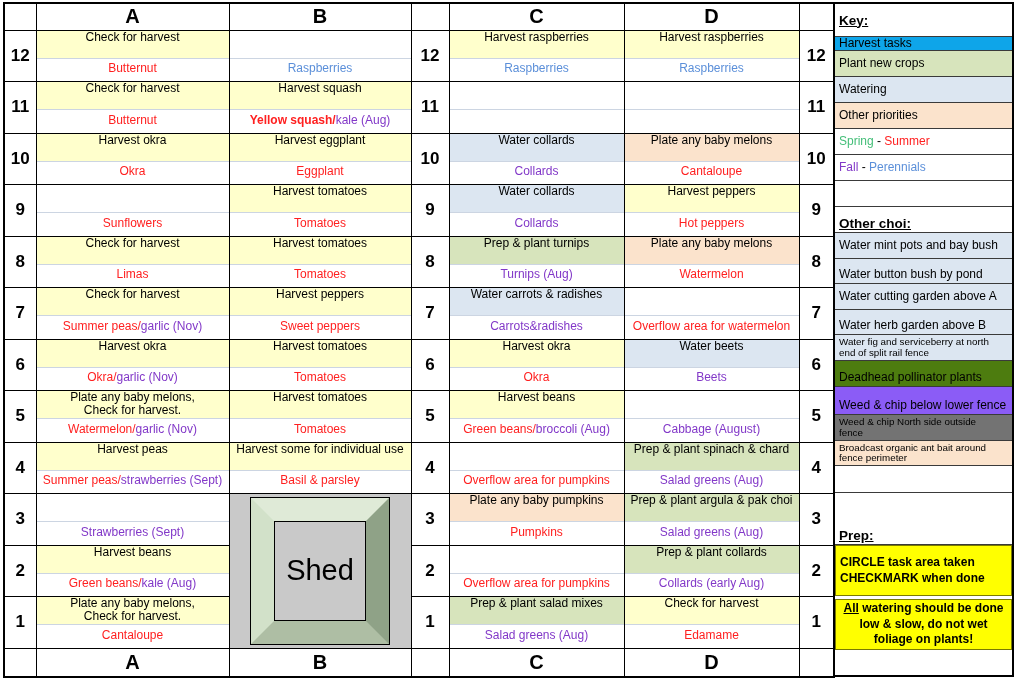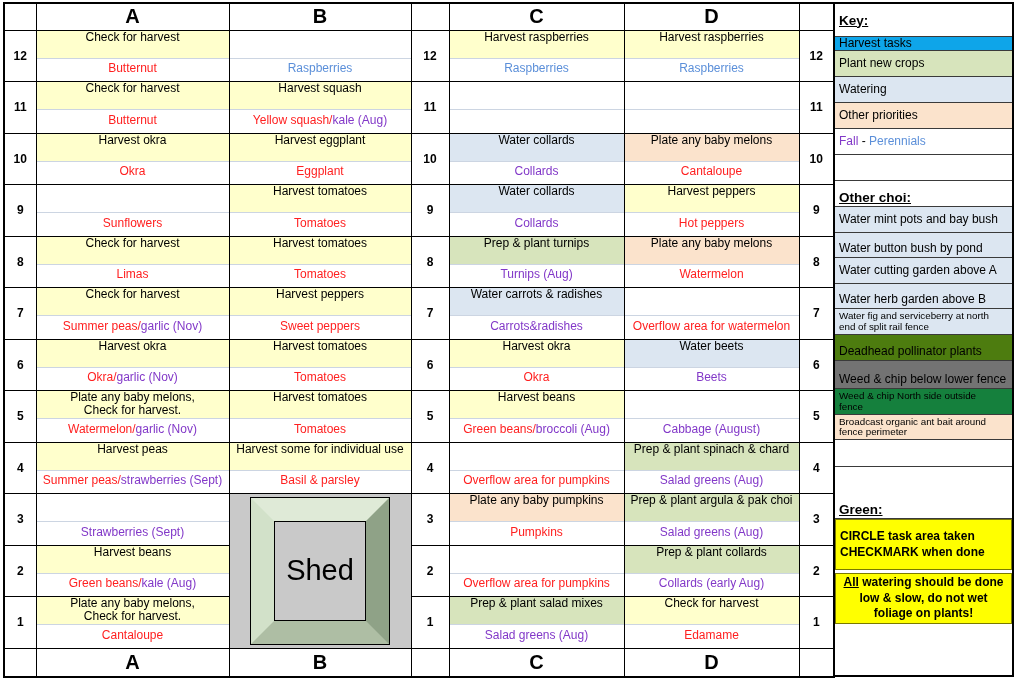--- a/index.html
+++ b/index.html
@@ -3,21 +3,21 @@
 <meta charset="utf-8">
 <style>
   html,body{margin:0;padding:0;background:#fff;}
   body{width:1023px;height:681px;font-family:"Liberation Sans",sans-serif;color:#000;overflow:hidden;}
   .page{display:flex;align-items:flex-start;margin:2px 0 0 3px;}
   table{border-collapse:collapse;table-layout:fixed;border:2px solid #000;}
   td{border:1.5px solid #000;padding:0;overflow:hidden;}
   #header-row{height:27px;}
   tbody tr{height:51.5px;}
   #footer-row{height:29px;}
-  .rn{font-weight:bold;font-size:12px;text-align:center;vertical-align:middle;background:#fff;}
+  .rn{font-weight:bold;font-size:17px;text-align:center;vertical-align:middle;background:#fff;}
   .colhead{font-weight:bold;font-size:20px;text-align:center;vertical-align:middle;background:#fff;}
   .dcell{vertical-align:top;background:#fff;}
   .wrap{display:flex;flex-direction:column;height:48px;}
   .task{flex:0 0 27px;display:flex;flex-direction:column;justify-content:flex-start;align-items:center;
         text-align:center;font-size:12px;line-height:13px;border-bottom:1px solid #ccd5e2;background:#fff;}
   .crop{flex:1 1 auto;display:flex;justify-content:center;align-items:center;text-align:center;
         font-size:12px;line-height:13px;background:#fff;white-space:nowrap;}
   .shedcell{vertical-align:middle;text-align:center;}
   .shed-outer{width:140px;height:148px;margin:0 auto;border:1px solid #000;box-sizing:border-box;}
   .shed-frame{width:100%;height:100%;box-sizing:border-box;border-style:solid;border-width:23px;
@@ -117,21 +117,21 @@
                 <span style="color: rgb(255, 32, 32);">Butternut</span>
               </div>
             </div>
           </td>
           <td class="dcell">
             <div class="wrap">
               <div class="task" style="background: rgb(255, 255, 204);">
                 <div class="line"><span>Harvest squash</span></div>
               </div>
               <div class="crop">
-                <span style="color: rgb(255, 32, 32);">Yellow squash/</span>
+                <span style="color: rgb(255, 32, 32); font-weight: bold;">Yellow squash/</span>
                 <span style="color: rgb(130, 56, 200);">kale (Aug)</span>
               </div>
             </div>
           </td>
           <td class="rn">11</td>
           <td class="dcell">
             <div class="wrap">
               <div class="task"></div>
               <div class="crop"></div>
             </div>
@@ -590,20 +590,23 @@
       <div class="kcell" style="height: 26px; background: rgb(215, 228, 188);">
         <div class="line"><span>Plant new crops</span></div>
       </div>
       <div class="kcell" style="height: 26px; background: rgb(220, 230, 241);">
         <div class="line"><span>Watering</span></div>
       </div>
       <div class="kcell" style="height: 26px; background: rgb(251, 227, 204);">
         <div class="line"><span>Other priorities</span></div>
       </div>
       <div class="kcell" style="height: 26px;">
+        <div class="line"><span style="color: rgb(67, 190, 120);">Spring</span><span> - </span><span style="color: rgb(255, 32, 32);">Summer</span></div>
+      </div>
+      <div class="kcell" style="height: 26px;">
         <div class="line"><span style="color: rgb(130, 56, 200);">Fall</span><span> - </span><span style="color: rgb(91, 143, 217);">Perennials</span></div>
       </div>
       <div class="kcell" style="height: 26px;"></div>
       <div class="kcell title bottom" style="height: 26px;">
         <div class="line"><span style="text-decoration: underline;">Other choi:</span></div>
       </div>
       <div class="kcell" style="height: 26px; background: rgb(220, 230, 241);">
         <div class="line"><span>Water mint pots and bay bush</span></div>
       </div>
       <div class="kcell bottom" style="height: 25px; background: rgb(220, 230, 241);">
@@ -615,34 +618,34 @@
       <div class="kcell bottom" style="height: 25px; background: rgb(220, 230, 241);">
         <div class="line"><span>Water herb garden above B</span></div>
       </div>
       <div class="kcell small" style="height: 26px; background: rgb(220, 230, 241);">
         <div class="line"><span>Water fig and serviceberry at north</span></div>
         <div class="line"><span>end of split rail fence</span></div>
       </div>
       <div class="kcell bottom" style="height: 26px; background: #4d7c0f;">
         <div class="line"><span>Deadhead pollinator plants</span></div>
       </div>
-      <div class="kcell bottom" style="height: 28px; background: #737373;">
+      <div class="kcell bottom" style="height: 28px; background: #8b5cf6;">
         <div class="line"><span>Weed &amp; chip below lower fence</span></div>
       </div>
-      <div class="kcell small" style="height: 26px; background: #15803d;">
+      <div class="kcell small" style="height: 26px; background: #737373;">
         <div class="line"><span>Weed &amp; chip North side outside</span></div>
         <div class="line"><span>fence</span></div>
       </div>
       <div class="kcell small" style="height: 25px; background: rgb(251, 227, 204);">
         <div class="line"><span>Broadcast organic ant bait around</span></div>
         <div class="line"><span>fence perimeter</span></div>
       </div>
       <div class="kcell" style="height: 27px;"></div>
       <div class="kcell title bottom" style="height: 52px;">
-        <div class="line"><span style="text-decoration: underline;">Green:</span></div>
+        <div class="line"><span style="text-decoration: underline;">Prep:</span></div>
       </div>
       <div class="kcell note" style="height: 51px; background: rgb(255, 255, 0);">
         <div class="line"><span>CIRCLE task area taken</span></div>
         <div class="line"><span>CHECKMARK when done</span></div>
       </div>
       <div class="kcell gap" style="height: 3px;"></div>
       <div class="kcell note center" style="height: 51px; background: rgb(255, 255, 0);">
         <div class="line"><span style="text-decoration: underline;">All</span><span> watering should be done</span></div>
         <div class="line"><span>low &amp; slow, do not wet</span></div>
         <div class="line"><span>foliage on plants!</span></div>

